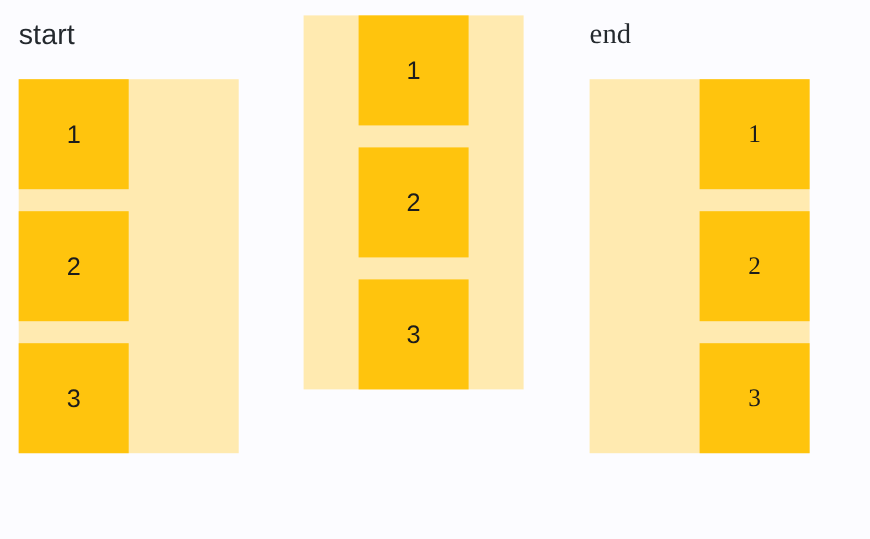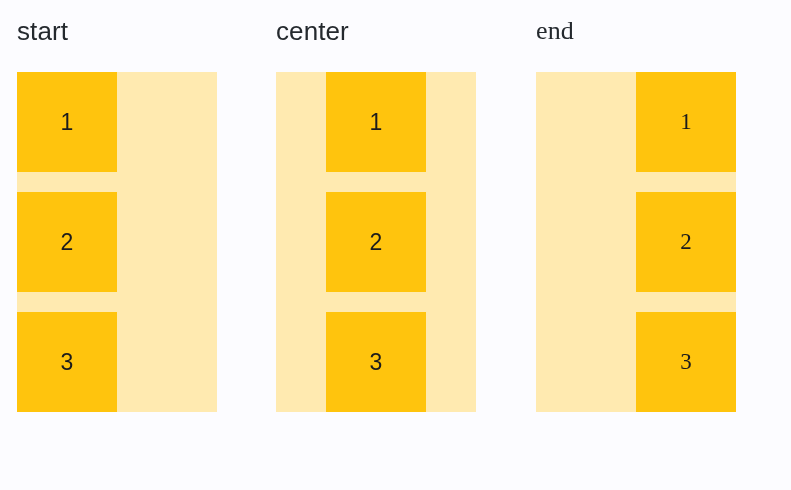--- a/index.html
+++ b/index.html
@@ -76,21 +76,20 @@
   <div class="demo-group g0">
     <div class="group-label">start</div>
     <div class="flex-container align-start">
       <div class="flex-item">1</div>
       <div class="flex-item">2</div>
       <div class="flex-item">3</div>
     </div>
   </div>
 
   <div class="demo-group g1">
-    <div class="group-label">center</div>
     <div class="flex-container align-center">
       <div class="flex-item">1</div>
       <div class="flex-item">2</div>
       <div class="flex-item">3</div>
     </div>
   </div>
 
   <div class="demo-group g2">
     <div class="group-label">end</div>
     <div class="flex-container align-end">

